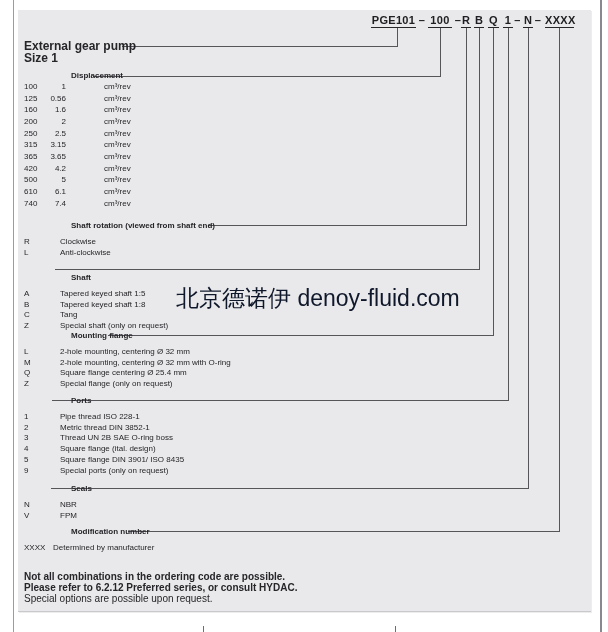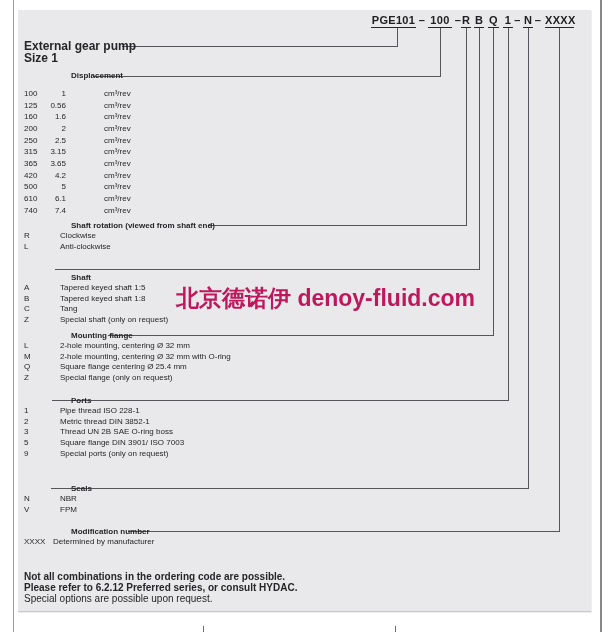--- a/index.html
+++ b/index.html
@@ -21,34 +21,34 @@
     position:absolute; top:14px; height:14px; font-size:11px; font-weight:bold;
     text-align:center; letter-spacing:0.3px; color:#202024; line-height:12px;
   }
   .code-seg.u { border-bottom:1.5px solid #26262a; }
   
   .vline { position:absolute; width:1px; background:#55555a; top:28px; }
   .hline { position:absolute; height:1px; background:#55555a; }
   
   .section { position:absolute; left:24px; }
   .sec-title { font-size:8px; font-weight:bold; line-height:11px; white-space:nowrap; position:relative; z-index:2;margin-left:47px; }
-  .rows { margin-top:0; }
-  .rows.disp { margin-top:7px; }
+  .rows { margin-top:6px; }
+  .rows.disp { margin-top:0; }
   .row { font-size:8px; line-height:10.7px; white-space:nowrap; }
   .rows.disp .row { line-height:11.65px; }
   .row .c  { display:inline-block; width:36px; }
   .row .cw { display:inline-block; width:26px; }
   .row .v  { display:inline-block; width:16px; text-align:right; }
   .row .un { margin-left:38px; }
   .row .cm { display:inline-block; width:29px; }
   .pump-title { font-size:12px; font-weight:bold; line-height:12px; }
   
   .watermark {
-    position:absolute; left:176px; top:283px; font-size:23px; font-weight:bold;
-    color:#be185d; white-space:nowrap; z-index:5; letter-spacing:0;
+    position:absolute; left:176px; top:283px; font-size:23px; font-weight:normal;
+    color:#0f172a; white-space:nowrap; z-index:5; letter-spacing:0;
   }
   
   .notes { position:absolute; left:24px; top:571px; font-size:10px; line-height:11px; }
   .notes .b { font-weight:bold; }
   .tick { position:absolute; width:1px; height:6px; top:626px; background:#6d6d72; }
 </style>
 </head>
 <body>
 
 <div class="page">
@@ -139,21 +139,22 @@
       <div class="row"><span class="c">Z</span><span>Special flange (only on request)</span></div>
     </div>
   </div>
 
   <div class="section" style="top:395px;">
     <div class="sec-title">Ports</div>
     <div class="rows">
       <div class="row"><span class="c">1</span><span>Pipe thread ISO 228-1</span></div>
       <div class="row"><span class="c">2</span><span>Metric thread DIN 3852-1</span></div>
       <div class="row"><span class="c">3</span><span>Thread UN 2B SAE O-ring boss</span></div>
-      <div class="row"><span class="c">5</span><span>Square flange DIN 3901/ ISO 7003</span></div>
+      <div class="row"><span class="c">4</span><span>Square flange (ital. design)</span></div>
+      <div class="row"><span class="c">5</span><span>Square flange DIN 3901/ ISO 8435</span></div>
       <div class="row"><span class="c">9</span><span>Special ports (only on request)</span></div>
     </div>
   </div>
 
   <div class="section" style="top:483px;">
     <div class="sec-title">Seals</div>
     <div class="rows">
       <div class="row"><span class="c">N</span><span>NBR</span></div>
       <div class="row"><span class="c">V</span><span>FPM</span></div>
     </div>

